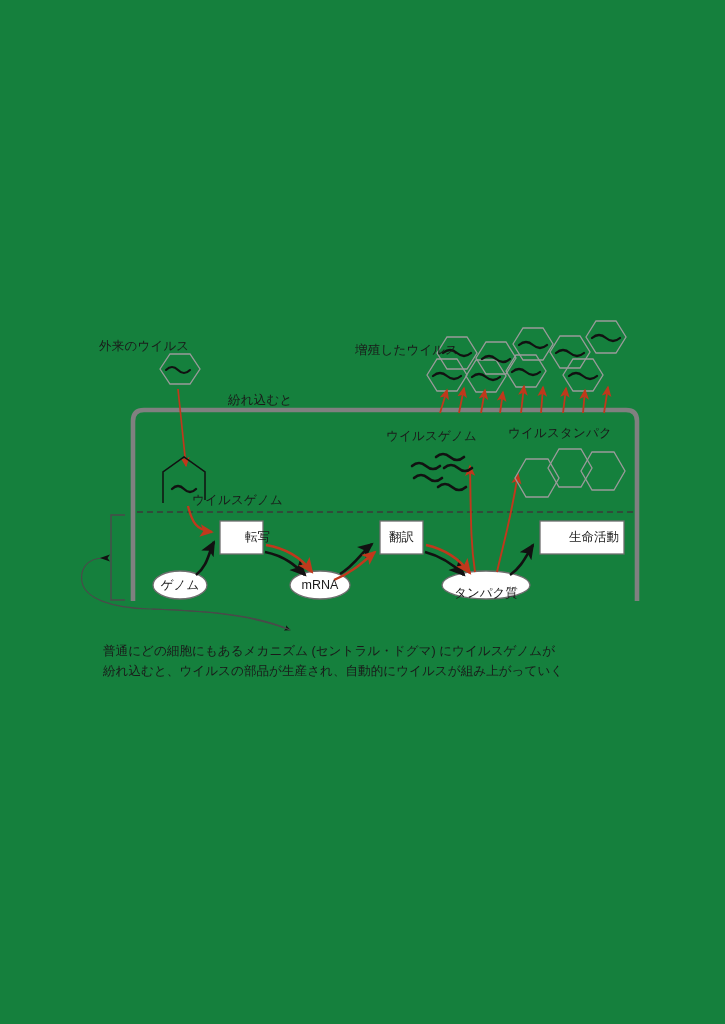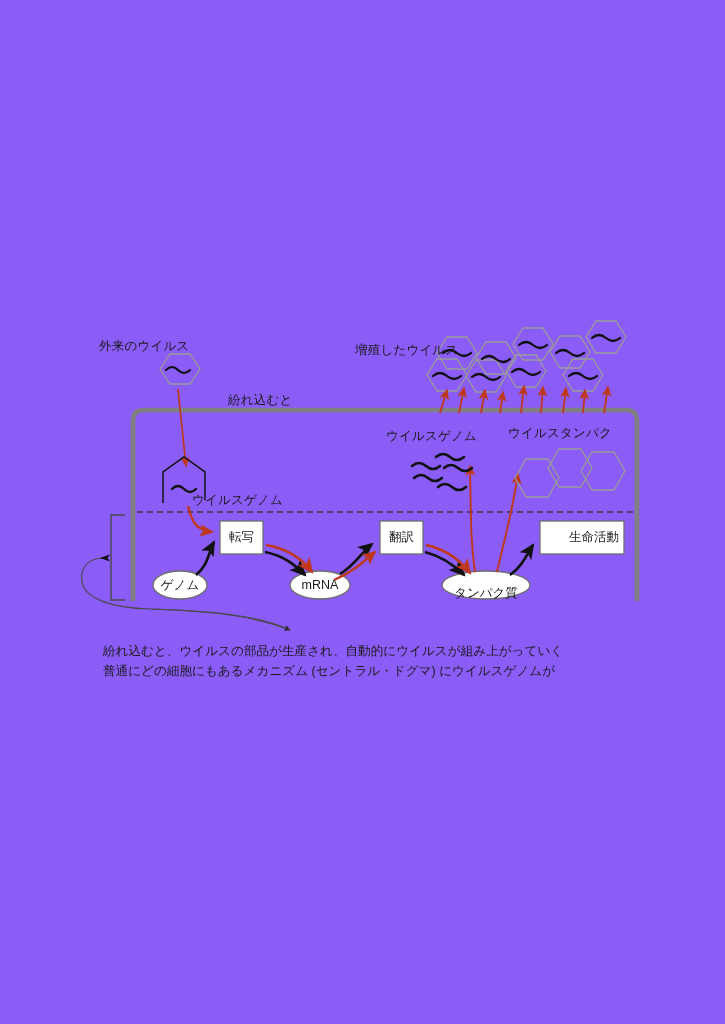--- a/index.html
+++ b/index.html
@@ -11,21 +11,21 @@
     width: 725px;
     height: 1024px;
     font-family: "Liberation Sans", "DejaVu Sans", sans-serif;
     color: #1a1a1a;
     overflow: hidden;
   }
   #page {
     position: relative;
     width: 725px;
     height: 1024px;
-    background: #8b5cf6;
+    background: #15803d;
   }
   #diagram {
     position: absolute;
     left: 0;
     top: 0;
     width: 725px;
     height: 1024px;
   }
   .lbl {
     position: absolute;
@@ -220,30 +220,30 @@
   <div class="lbl" style="left:311px; top:342px;margin-left:44px;">増殖したウイルス</div>
 
   <div class="lbl" style="left:228px; top:392px;">紛れ込むと</div>
 
   <div class="lbl" style="left:192px; top:492px;">ウイルスゲノム</div>
 
   <div class="lbl" style="left:386px; top:428px;">ウイルスゲノム</div>
 
   <div class="lbl" style="left:508px; top:425px;font-family:Liberation Mono, monospace;">ウイルスタンパク</div>
 
-  <div class="node-label" style="left:220px; top:521px; width:43px; height:33px;">転写</div>
+  <div class="node-label" style="left:236px; top:521px; width:43px; height:33px;">転写</div>
 
   <div class="node-label" style="left:380px; top:521px; width:43px; height:33px;text-align:center;">翻訳</div>
 
   <div class="node-label" style="left:540px; top:521px; width:108px; height:33px;">生命活動</div>
 
   <div class="node-label" style="left:153px; top:571px; width:54px; height:28px;">ゲノム</div>
 
   <div class="node-label" style="left:290px; top:571px; width:60px; height:28px;">mRNA</div>
 
   <div class="node-label" style="left:442px; top:571px; width:88px; height:28px;margin-top:8px;">タンパク質</div>
 
   <div class="caption">
+    <span class="ln">普通にどの細胞にもあるメカニズム (セントラル・ドグマ) にウイルスゲノムが</span>
     <span class="ln">紛れ込むと、ウイルスの部品が生産され、自動的にウイルスが組み上がっていく</span>
-    <span class="ln">普通にどの細胞にもあるメカニズム (セントラル・ドグマ) にウイルスゲノムが</span>
   </div>
 
 </div>
 
 </body></html>

